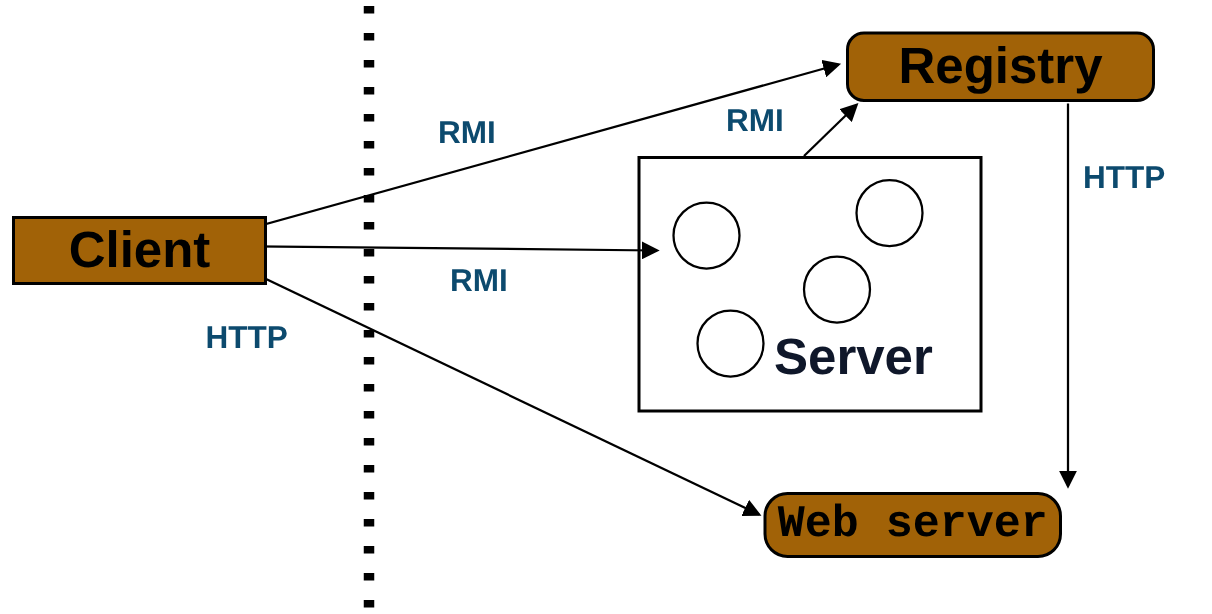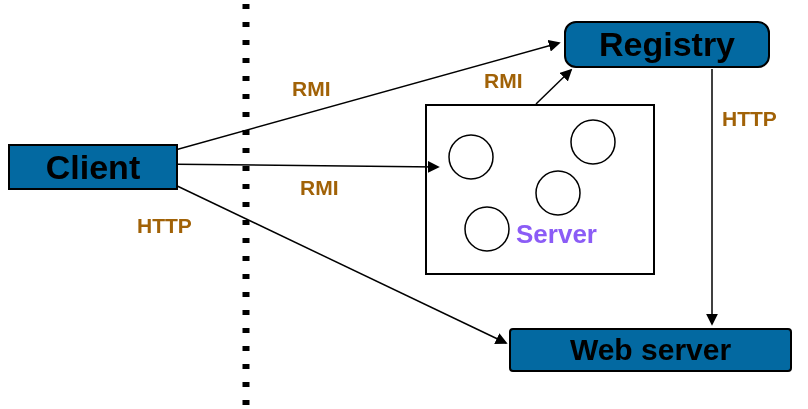--- a/index.html
+++ b/index.html
@@ -20,58 +20,59 @@
     left: 0;
     top: 0;
     width: 808px;
     height: 409px;
   }
   .node {
     position: absolute;
     display: flex;
     align-items: center;
     justify-content: center;
-    background: #0369a1;
+    background: #a16207;
     border: 2px solid #000000;
     color: #000000;
     font-weight: bold;
     box-sizing: border-box;
     white-space: nowrap;
   }
   .node-client {
     left: 8px; top: 144px; width: 170px; height: 46px;
     font-size: 34px;
   }
   .node-registry {
     left: 564px; top: 21px; width: 206px; height: 47px;
     font-size: 34px;
     border-radius: 12px;
   }
   .node-server-box {
     left: 425px; top: 104px; width: 230px; height: 171px;
     background: transparent;
   }
   .node-webserver {
-    left: 509px; top: 328px; width: 283px; height: 44px;
+    left: 509px; top: 328px; width: 199px; height: 44px;
     font-size: 30px;
-    border-radius: 4px;
+    border-radius: 16px;
+    font-family: Liberation Mono, monospace;
   }
   .server-caption {
     position: absolute;
     left: 516px; top: 219px;
-    font-size: 26px;
+    font-size: 34px;
     font-weight: bold;
-    color: #8b5cf6;
+    color: #0f172a;
     white-space: nowrap;
   }
   .edge-label {
     position: absolute;
     font-size: 21px;
     font-weight: bold;
-    color: #a16207;
+    color: #0c4a6e;
     white-space: nowrap;
   }
   .lbl-rmi-top      { left: 292px; top: 77px; }
   .lbl-rmi-srvreg   { left: 484px; top: 69px; }
   .lbl-rmi-mid      { left: 300px; top: 176px; }
   .lbl-http-left    { left: 137px; top: 214px; }
   .lbl-http-right   { left: 722px; top: 107px; }
 </style>
 </head>
 <body>

